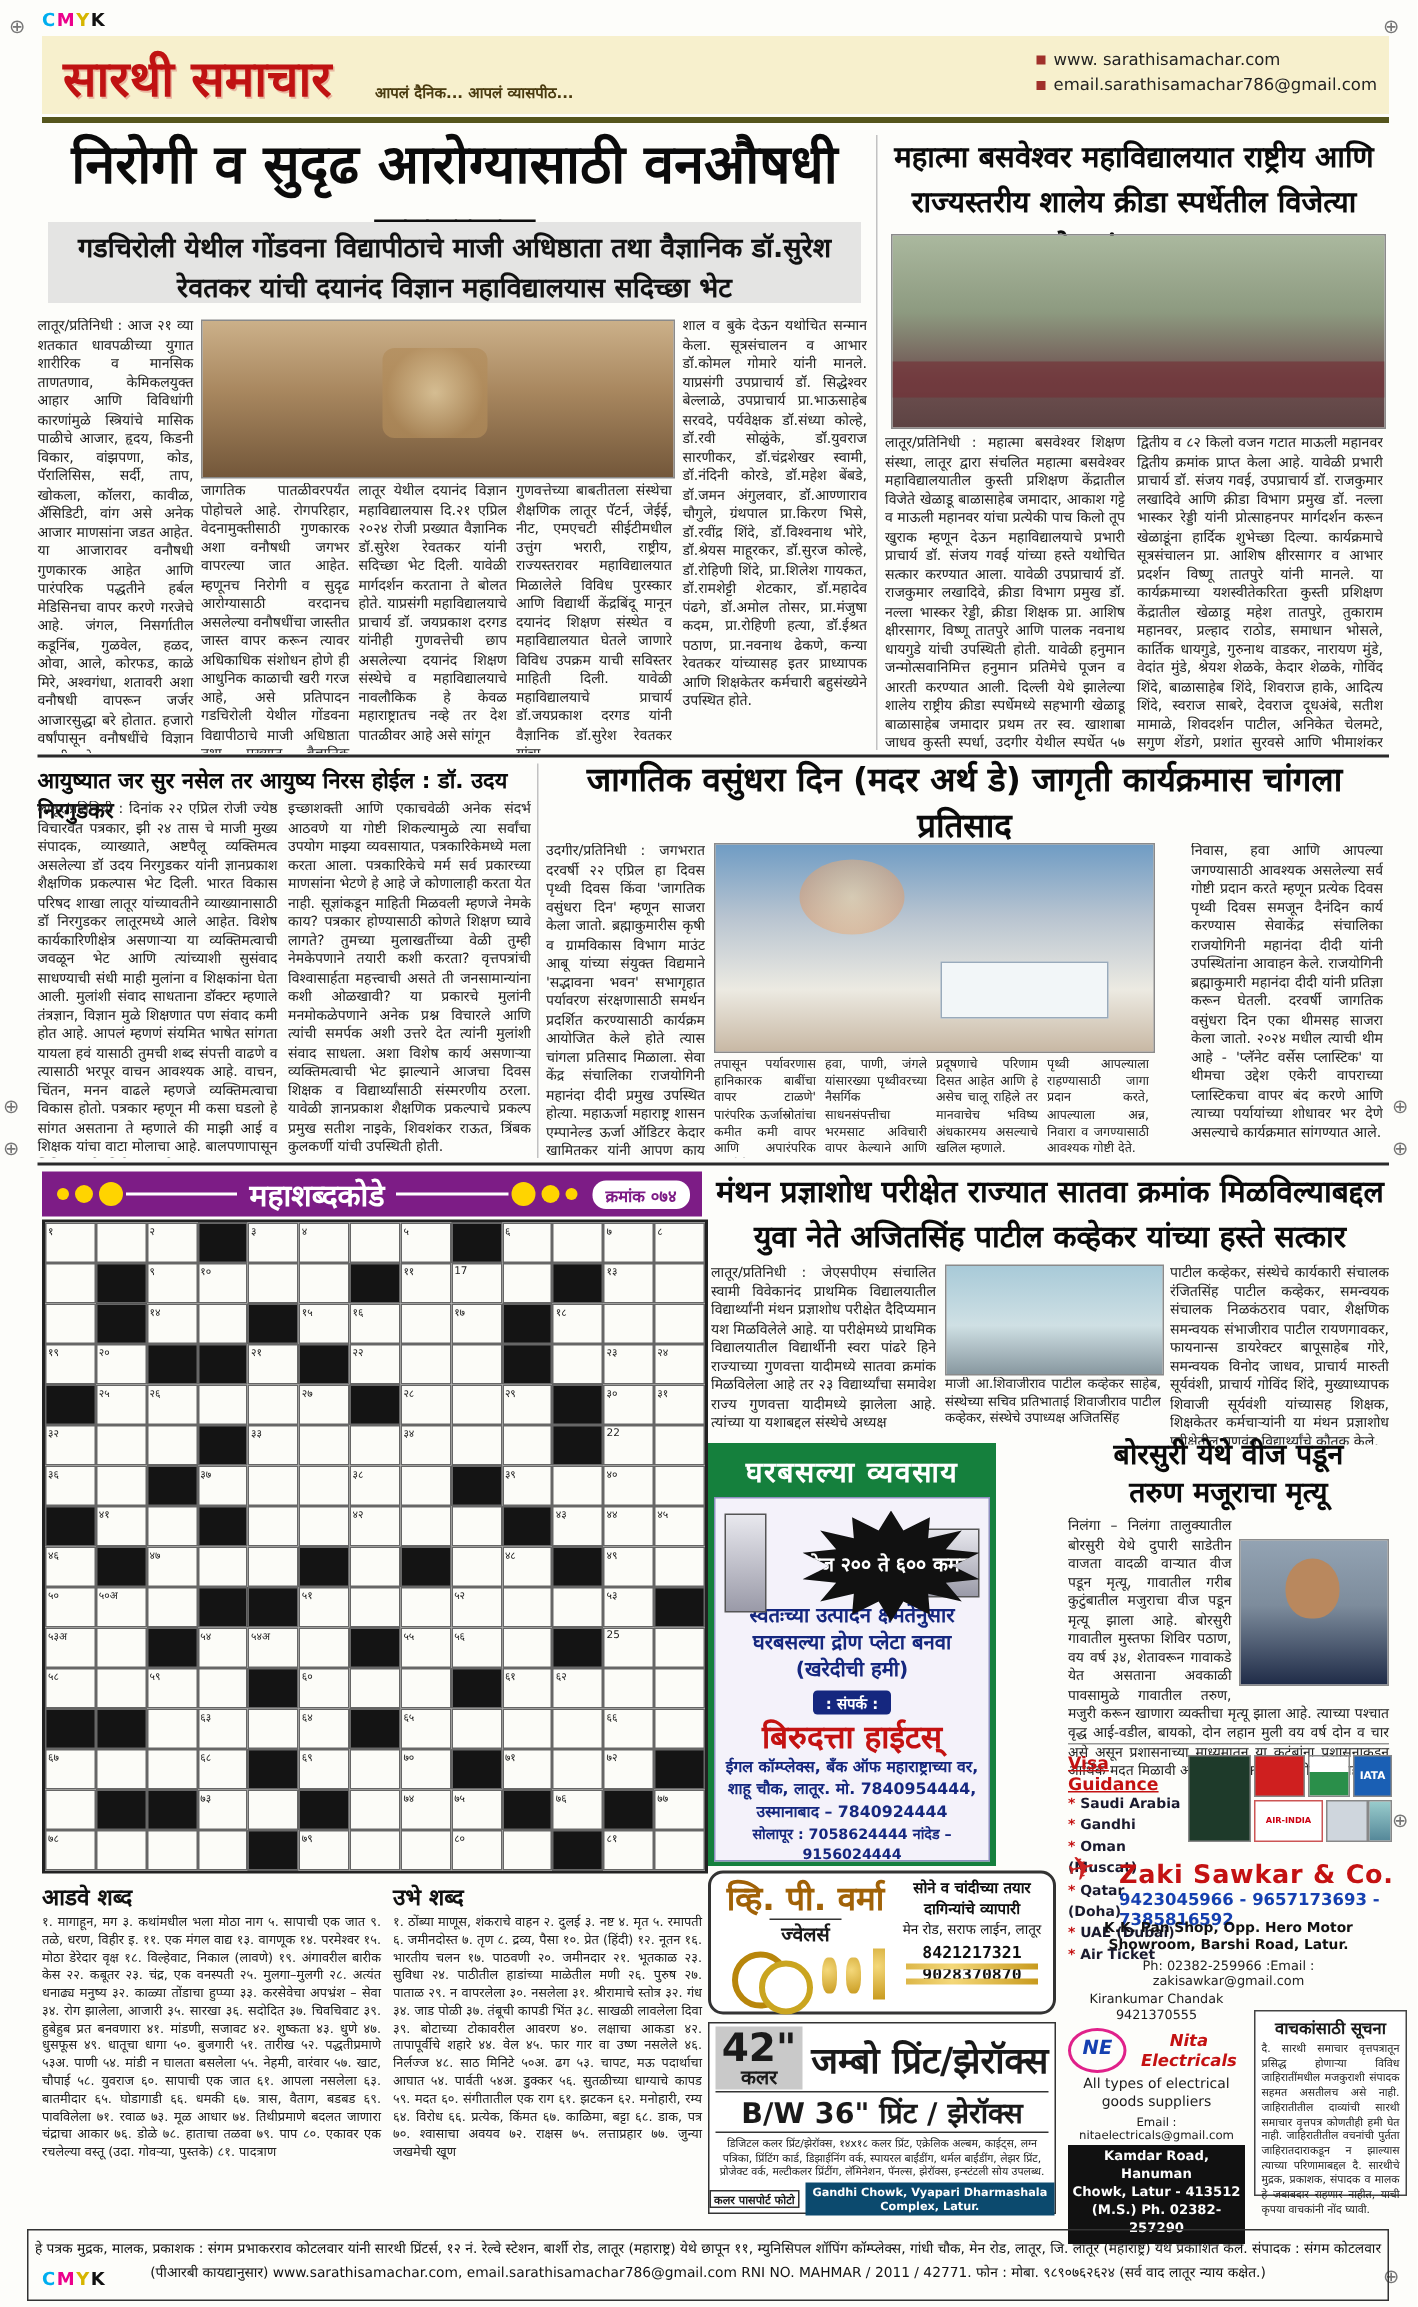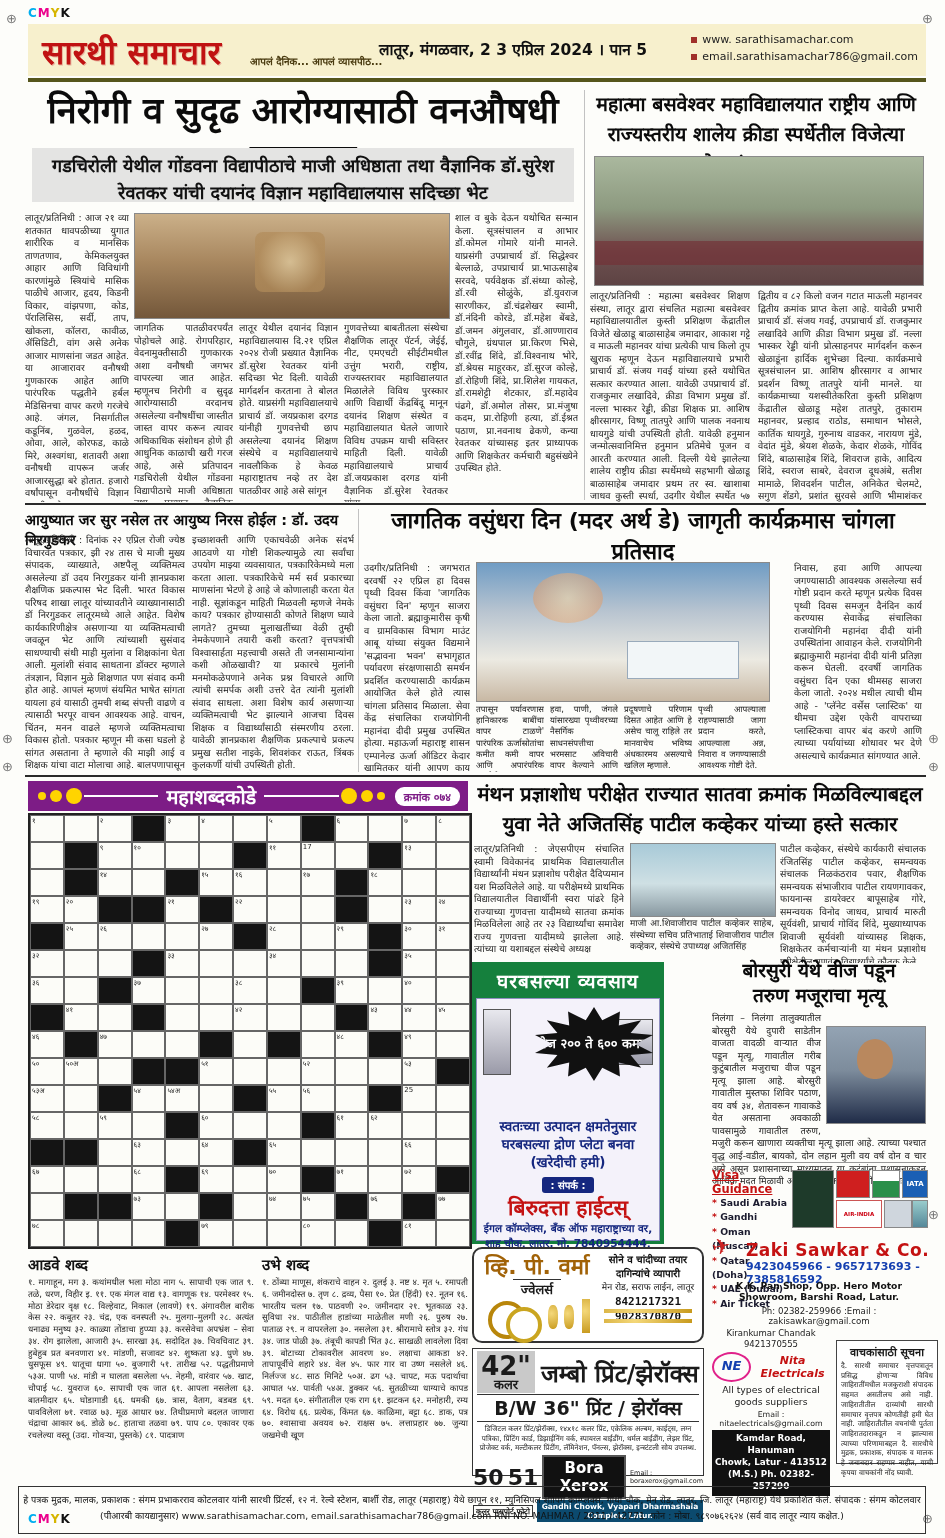--- a/index.html
+++ b/index.html
@@ -86,21 +86,20 @@
   <div class="regmark" style="left:2px;top:732px;">⊕</div>
   <div class="regmark" style="left:2px;top:760px;">⊕</div>
   <div class="regmark" style="left:928px;top:732px;">⊕</div>
   <div class="regmark" style="left:928px;top:760px;">⊕</div>
   <div class="regmark" style="left:928px;top:1208px;">⊕</div>
   <div class="regmark" style="left:922px;top:1512px;">⊕</div>
 
   <div class="masthead">
     <div class="mast-logo">सारथी समाचार</div>
     <div class="mast-tag">आपलं दैनिक... आपलं व्यासपीठ...</div>
-    <div class="mast-date">लातूर, मंगळवार, 2 3 एप्रिल 2024 । पान 5</div>
     <div class="mast-right">
       <div><span class="sqb"></span><span>www. sarathisamachar.com</span></div>
       <div><span class="sqb"></span><span>email.sarathisamachar786@gmail.com</span></div>
     </div>
   </div>
   <div class="olive"></div>
 
   <div class="hl" style="left:25px;top:88px;width:556px;font-size:36px;line-height:1.3;">निरोगी व सुदृढ आरोग्यासाठी वनऔषधी वरदानच</div>
   <div class="subhead" style="left:32px;top:148px;width:542px;height:54px;font-size:18px;line-height:1.5;padding-top:4px;box-sizing:border-box;">गडचिरोली येथील गोंडवना विद्यापीठाचे माजी अधिष्ठाता तथा वैज्ञानिक डॉ.सुरेश रेवतकर यांची दयानंद विज्ञान महाविद्यालयास सदिच्छा भेट</div>
   <div class="col" style="left:25px;top:212px;width:104px;height:290px;">लातूर/प्रतिनिधी : आज २१ व्या शतकात धावपळीच्या युगात शारीरिक व मानसिक ताणतणाव, केमिकलयुक्त आहार आणि विविधांगी कारणांमुळे स्त्रियांचे मासिक पाळीचे आजार, हृदय, किडनी विकार, वांझपणा, कोड, पॅरालिसिस, सर्दी, ताप, खोकला, कॉलरा, कावीळ, ॲसिडिटी, वांग असे अनेक आजार माणसांना जडत आहेत. या आजारावर वनौषधी गुणकारक आहेत आणि पारंपरिक पद्धतीने हर्बल मेडिसिनचा वापर करणे गरजेचे आहे. जंगल, निसर्गातील कडूनिंब, गुळवेल, हळद, ओवा, आले, कोरफड, काळे मिरे, अश्वगंधा, शतावरी अशा वनौषधी वापरून जर्जर आजारसुद्धा बरे होतात. हजारो वर्षांपासून वनौषधींचे विज्ञान भारतीय खेडयापाड्यातून</div>
@@ -293,21 +292,21 @@
       </div>
       <div class="xc"></div>
       <div class="xc"></div>
       <div class="xc">
         <span>३४</span>
       </div>
       <div class="xc"></div>
       <div class="xc"></div>
       <div class="xc b"></div>
       <div class="xc">
-        <span>३५</span>
+        <span>22</span>
       </div>
       <div class="xc"></div>
       <div class="xc">
         <span>३६</span>
       </div>
       <div class="xc"></div>
       <div class="xc b"></div>
       <div class="xc">
         <span>३७</span>
       </div>
@@ -546,21 +545,21 @@
   <div class="photo" style="left:630px;top:843px;width:144px;height:72px;background:linear-gradient(180deg,#a8cad8 0%,#cfe0e4 55%,#8898a0 100%);"></div>
   <div class="col" style="left:630px;top:918px;width:144px;height:44px;font-size:8.8px;">माजी आ.शिवाजीराव पाटील कव्हेकर साहेब, संस्थेच्या सचिव प्रतिभाताई शिवाजीराव पाटील कव्हेकर, संस्थेचे उपाध्यक्ष अजितसिंह</div>
   <div class="col" style="left:780px;top:843px;width:146px;height:120px;">पाटील कव्हेकर, संस्थेचे कार्यकारी संचालक रंजितसिंह पाटील कव्हेकर, समन्वयक संचालक निळकंठराव पवार, शैक्षणिक समन्वयक संभाजीराव पाटील रायणगावकर, फायनान्स डायरेक्टर बापूसाहेब गोरे, समन्वयक विनोद जाधव, प्राचार्य मारुती सूर्यवंशी, प्राचार्य गोविंद शिंदे, मुख्याध्यापक शिवाजी सूर्यवंशी यांच्यासह शिक्षक, शिक्षकेतर कर्मचाऱ्यांनी या मंथन प्रज्ञाशोध परीक्षेतील गुणवंत विद्यार्थ्यांचे कौतुक केले.</div>
 
   <div class="gb-ad">
     <div class="gb-head">घरबसल्या व्यवसाय</div>
     <div class="gb-inner">
       <div class="machine" style="left:6px;top:10px;width:26px;height:64px;"></div>
       <div class="machine" style="right:6px;top:20px;width:40px;height:44px;"></div>
       <div class="star">रोज २०० ते ६०० कमवा</div>
-      <div style="margin-top:118px;" class="gb-line">स्वतःच्या उत्पादन क्षमतेनुसार</div>
+      <div style="margin-top:68px;" class="gb-line">स्वतःच्या उत्पादन क्षमतेनुसार</div>
       <div class="gb-line">घरबसल्या द्रोण प्लेटा बनवा</div>
       <div class="gb-line">(खरेदीची हमी)</div>
       <div style="margin-top:3px;"><span class="gb-chip">: संपर्क :</span></div>
       <div class="gb-brand">बिरुदत्ता हाईटस्</div>
       <div class="gb-addr">ईगल कॉम्प्लेक्स, बँक ऑफ महाराष्ट्राच्या वर,</div>
       <div class="gb-addr">शाहू चौक, लातूर. मो. 7840954444,</div>
       <div class="gb-addr">उस्मानाबाद – 7840924444</div>
       <div class="gb-addr" style="font-size:9.5px;">सोलापूर : 7058624444   नांदेड – 9156024444</div>
     </div>
   </div>
@@ -627,26 +626,20 @@
   <div class="p42">
     <div style="display:flex;align-items:center;justify-content:center;gap:6px;margin-top:2px;">
       <span style="background:#c9c9c9;padding:0 4px;">
         <span style="font-size:26px;font-weight:bold;">42"</span>
         <span style="display:block;font-size:13px;font-weight:bold;margin-top:-6px;">कलर</span>
       </span>
       <span style="font-size:24px;font-weight:bold;">जम्बो प्रिंट/झेरॉक्स</span>
     </div>
     <div style="font-size:19px;font-weight:bold;border-top:1.5px solid #333;border-bottom:1.5px solid #333;margin:1px 4px;">B/W 36" प्रिंट / झेरॉक्स</div>
     <div style="font-size:7.2px;line-height:1.35;padding:1px 6px;text-align:center;">डिजिटल कलर प्रिंट/झेरॉक्स, १४x१८ कलर प्रिंट, एक्रेलिक अल्बम, काईट्स, लग्न पत्रिका, प्रिंटिंग कार्ड, डिझाईनिंग वर्क, स्पायरल बाईंडींग, थर्मल बाईंडींग, लेझर प्रिंट, प्रोजेक्ट वर्क, मल्टीकलर प्रिंटींग, लॅमिनेशन, पॅनल्स, झेरॉक्स, इन्स्टंटली सोय उपलब्ध.</div>
-    <div style="display:flex;align-items:center;justify-content:center;gap:4px;margin-top:1px;">
-      <span style="font-size:22px;font-weight:bold;">50</span>
-      <span style="font-size:22px;font-weight:bold;">51</span>
-      <span style="background:#111;color:#fff;font-size:15px;font-weight:bold;padding:2px 8px;border:2px solid #555;">Bora Xerox</span>
-      <span style="font-size:6.5px;text-align:left;">Email : boraxerox@gmail.com</span>
-    </div>
     <div style="display:flex;align-items:center;gap:4px;margin-top:1px;">
       <span style="font-size:7.5px;font-weight:bold;border:1px solid #333;padding:0 2px;">कलर पासपोर्ट फोटो</span>
       <span style="flex:1;background:#0c4a6e;color:#fff;font-size:7.5px;font-weight:bold;padding:2px 2px;">Gandhi Chowk, Vyapari Dharmashala Complex, Latur.</span>
     </div>
   </div>
 
   <div class="nita">
     <div style="font-size:8.5px;line-height:1.3;">
       <span>Kirankumar Chandak</span><br>
       <span>9421370555</span>

